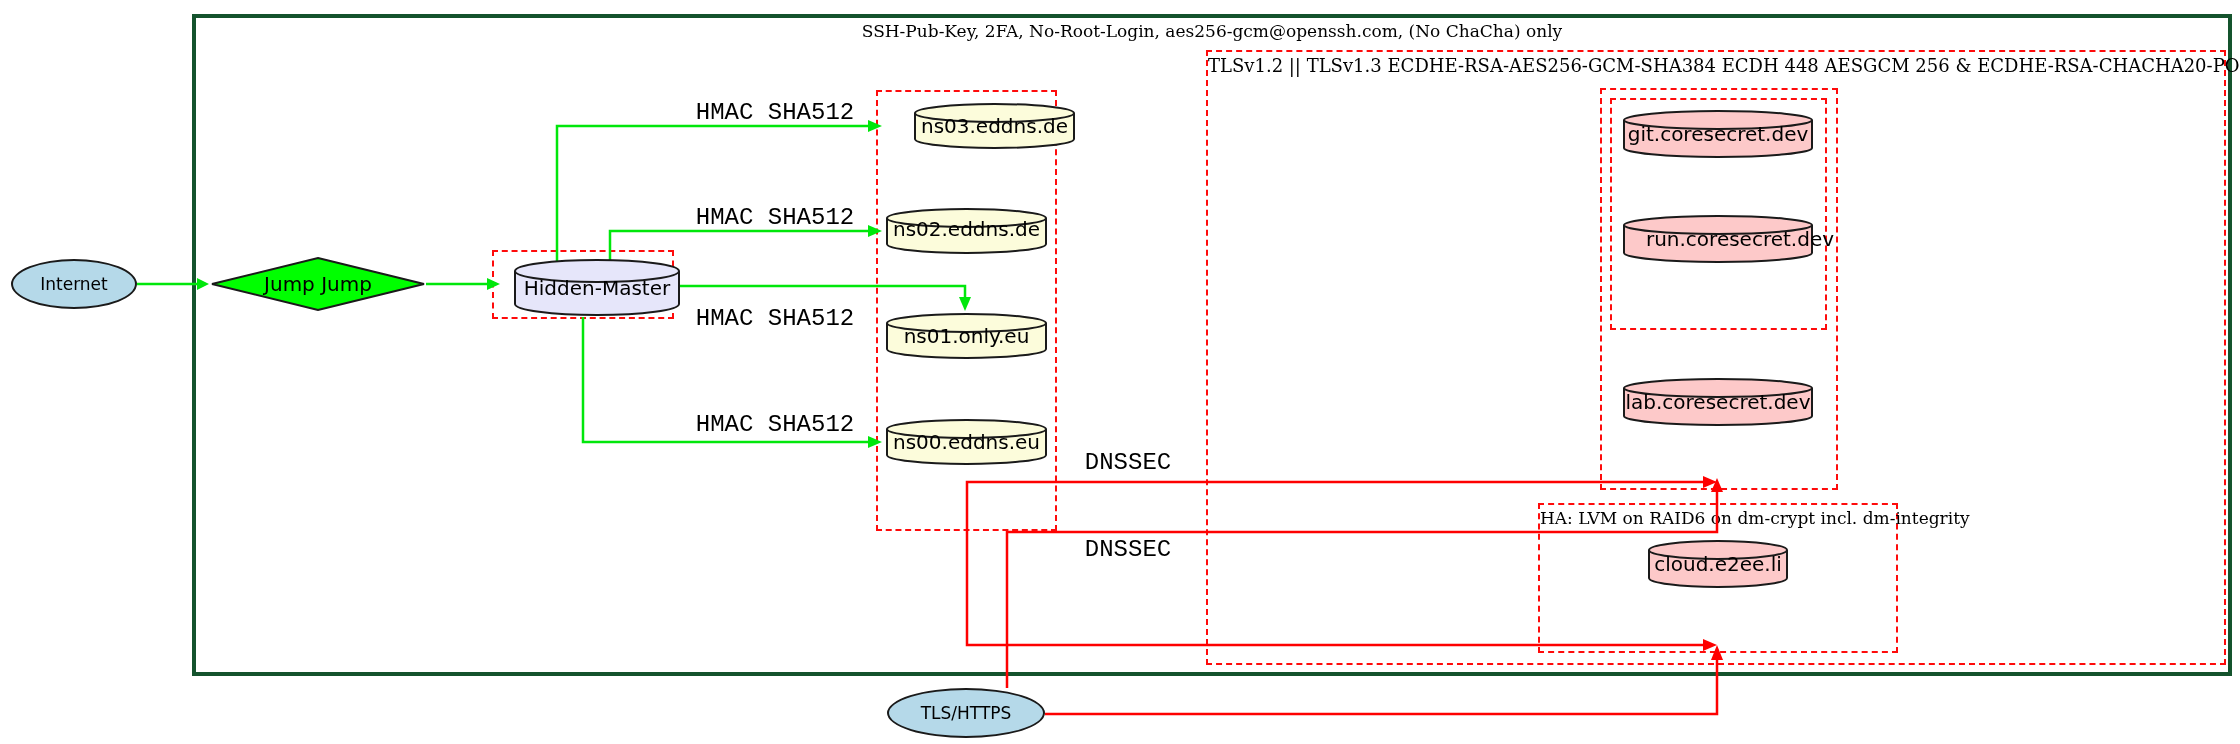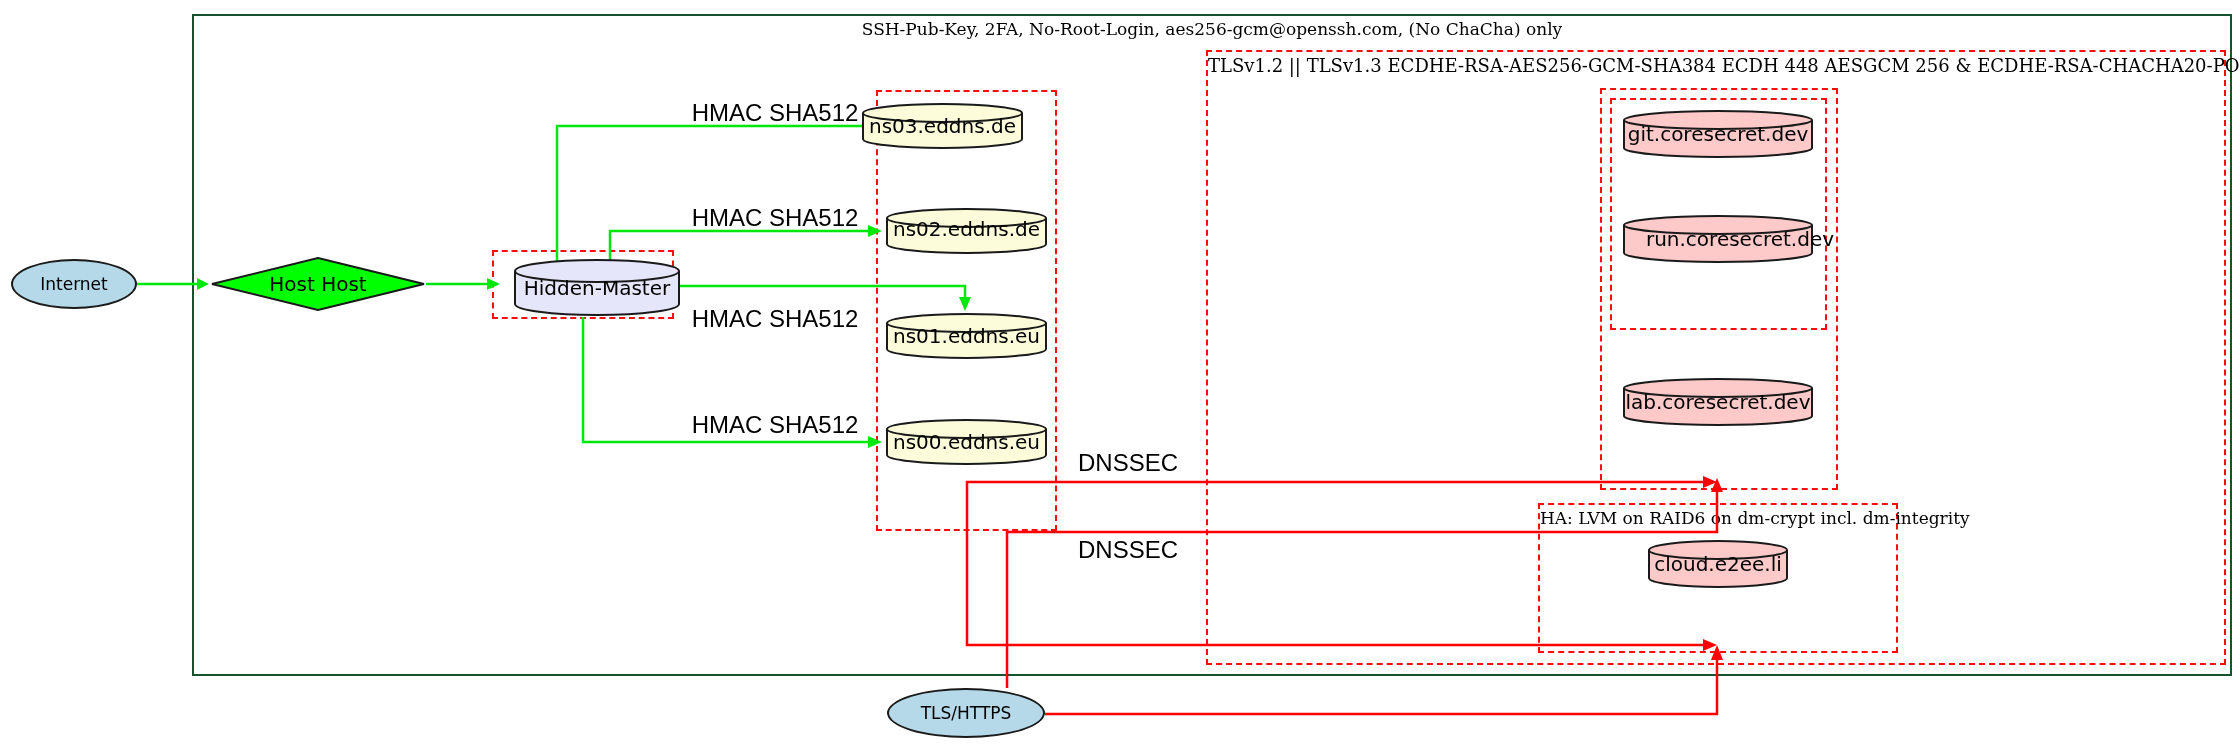--- a/index.html
+++ b/index.html
@@ -1,36 +1,36 @@
 <!DOCTYPE html>
 <html><head>
 <meta charset="utf-8">
 <style>
   html,body{margin:0;padding:0;background:#ffffff;}
   .canvas{position:relative;width:2240px;height:744px;background:#ffffff;overflow:hidden;
           font-family:"DejaVu Sans","Liberation Sans",sans-serif;}
   .cluster{position:absolute;box-sizing:border-box;}
-  .cluster.solid{border:2px solid #14532d;}
+  .cluster.solid{border:4px solid #14532d;}
   .cluster.dashed{border:2px dashed #fe0b0b;}
   .clabel{position:absolute;top:3px;left:0;width:100%;text-align:center;color:#000;
           font-family:"DejaVu Serif","Liberation Serif",serif;white-space:nowrap;}
   .clabel.ssh{font-size:17px;}
   .clabel.tls{font-size:18px;}
   .clabel.ha{font-size:17px;}
   .edges{position:absolute;left:0;top:0;z-index:3;}
   .node{position:absolute;z-index:4;}
   .node svg{position:absolute;left:0;top:0;}
   .nlabel{position:absolute;inset:0;display:flex;align-items:center;justify-content:center;
           font-size:20px;color:#000;white-space:nowrap;}
   .ellipse-node{position:absolute;z-index:4;box-sizing:border-box;border:2px solid #1a1a1a;
           border-radius:50%;display:flex;align-items:center;justify-content:center;
           font-size:17px;color:#000;white-space:nowrap;}
   .ellipse-node.blue{background:#b5d9e9;}
   .elabel{position:absolute;z-index:5;transform:translateX(-50%);white-space:nowrap;color:#000;
-          font-family:Liberation Sans, sans-serif;font-size:24px;line-height:26px;}
+          font-family:Liberation Mono, monospace;font-size:24px;line-height:26px;}
   .z1{z-index:1}.z2{z-index:2}
 </style>
 </head>
 <body>
 
 <div class="canvas">
 
   <div class="cluster solid z1" style="left:192px;top:14px;width:2040px;height:662px;">
     <div class="clabel ssh">SSH-Pub-Key, 2FA, No-Root-Login, aes256-gcm@openssh.com, (No ChaCha) only</div>
   </div>
@@ -83,53 +83,53 @@
   </svg>
 
   <div class="ellipse-node blue" style="left:11px;top:259px;width:126px;height:50px;">
     <span>Internet</span>
   </div>
 
   <div class="node" style="left:210px;top:257px;width:216px;height:54px;">
     <svg width="216" height="54" viewBox="0 0 216 54">
       <polygon points="108,1 214,27 108,53 2,27" fill="#00ff00" stroke="#1a1a1a" stroke-width="2"></polygon>
     </svg>
-    <div class="nlabel">Host Host</div>
+    <div class="nlabel">Jump Jump</div>
   </div>
 
   <div class="node" style="left:502px;top:259px;width:166px;height:57px;margin-left:12px;">
     <svg width="166" height="57" viewBox="0 0 166 57">
       <path d="M1,12 A82,11 0 0 1 165,12 L165,45 A82,11 0 0 1 1,45 Z" fill="#e6e6fa" stroke="#1a1a1a" stroke-width="2"></path>
       <path d="M1,12 A82,11 0 0 0 165,12" fill="none" stroke="#1a1a1a" stroke-width="2"></path>
     </svg>
     <div class="nlabel">Hidden-Master</div>
   </div>
 
-  <div class="node" style="left:862px;top:103px;width:161px;height:46px;">
+  <div class="node" style="left:914px;top:103px;width:161px;height:46px;">
     <svg width="161" height="46" viewBox="0 0 161 46">
       <path d="M1,10 A79.5,9 0 0 1 160,10 L160,36 A79.5,9 0 0 1 1,36 Z" fill="#fcfcdb" stroke="#1a1a1a" stroke-width="2"></path>
       <path d="M1,10 A79.5,9 0 0 0 160,10" fill="none" stroke="#1a1a1a" stroke-width="2"></path>
     </svg>
     <div class="nlabel">ns03.eddns.de</div>
   </div>
 
   <div class="node" style="left:886px;top:208px;width:161px;height:42px;">
     <svg width="161" height="46" viewBox="0 0 161 46">
       <path d="M1,10 A79.5,9 0 0 1 160,10 L160,36 A79.5,9 0 0 1 1,36 Z" fill="#fcfcdb" stroke="#1a1a1a" stroke-width="2"></path>
       <path d="M1,10 A79.5,9 0 0 0 160,10" fill="none" stroke="#1a1a1a" stroke-width="2"></path>
     </svg>
     <div class="nlabel">ns02.eddns.de</div>
   </div>
 
   <div class="node" style="left:886px;top:313px;width:161px;height:46px;">
     <svg width="161" height="46" viewBox="0 0 161 46">
       <path d="M1,10 A79.5,9 0 0 1 160,10 L160,36 A79.5,9 0 0 1 1,36 Z" fill="#fcfcdb" stroke="#1a1a1a" stroke-width="2"></path>
       <path d="M1,10 A79.5,9 0 0 0 160,10" fill="none" stroke="#1a1a1a" stroke-width="2"></path>
     </svg>
-    <div class="nlabel">ns01.eddns.eu</div>
+    <div class="nlabel">ns01.only.eu</div>
   </div>
 
   <div class="node" style="left:886px;top:419px;width:161px;height:46px;">
     <svg width="161" height="46" viewBox="0 0 161 46">
       <path d="M1,10 A79.5,9 0 0 1 160,10 L160,36 A79.5,9 0 0 1 1,36 Z" fill="#fcfcdb" stroke="#1a1a1a" stroke-width="2"></path>
       <path d="M1,10 A79.5,9 0 0 0 160,10" fill="none" stroke="#1a1a1a" stroke-width="2"></path>
     </svg>
     <div class="nlabel">ns00.eddns.eu</div>
   </div>
 

